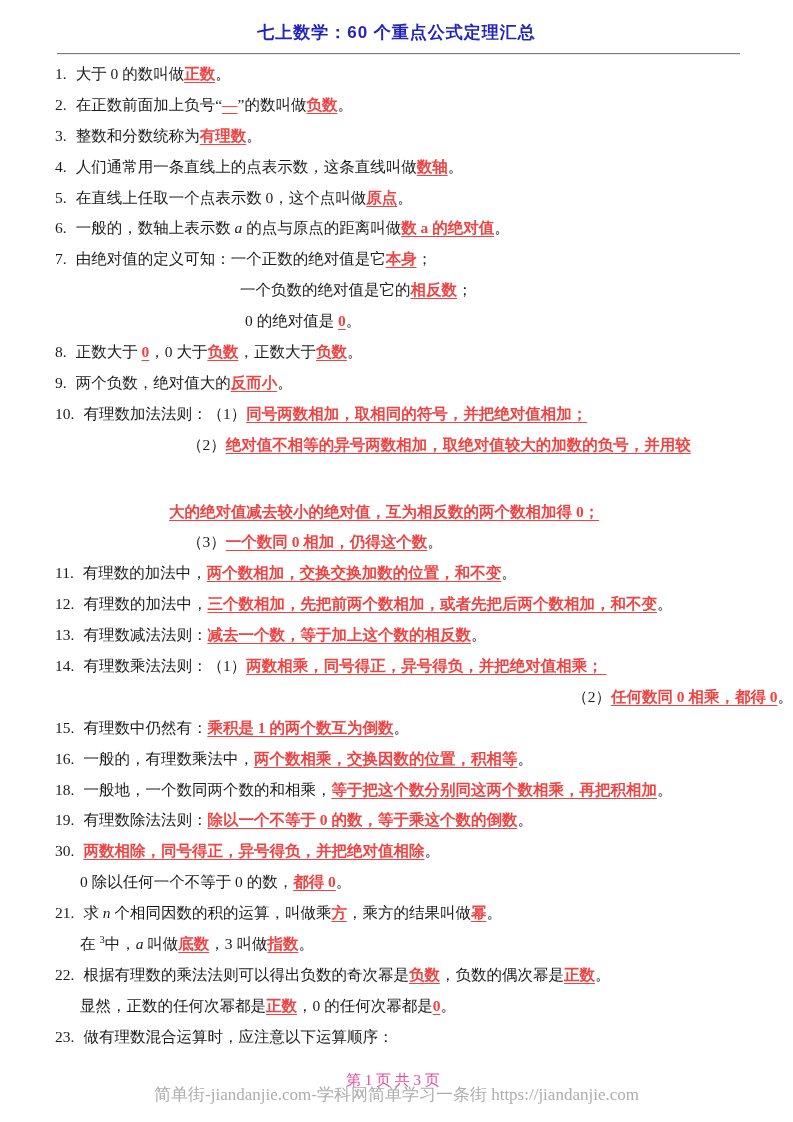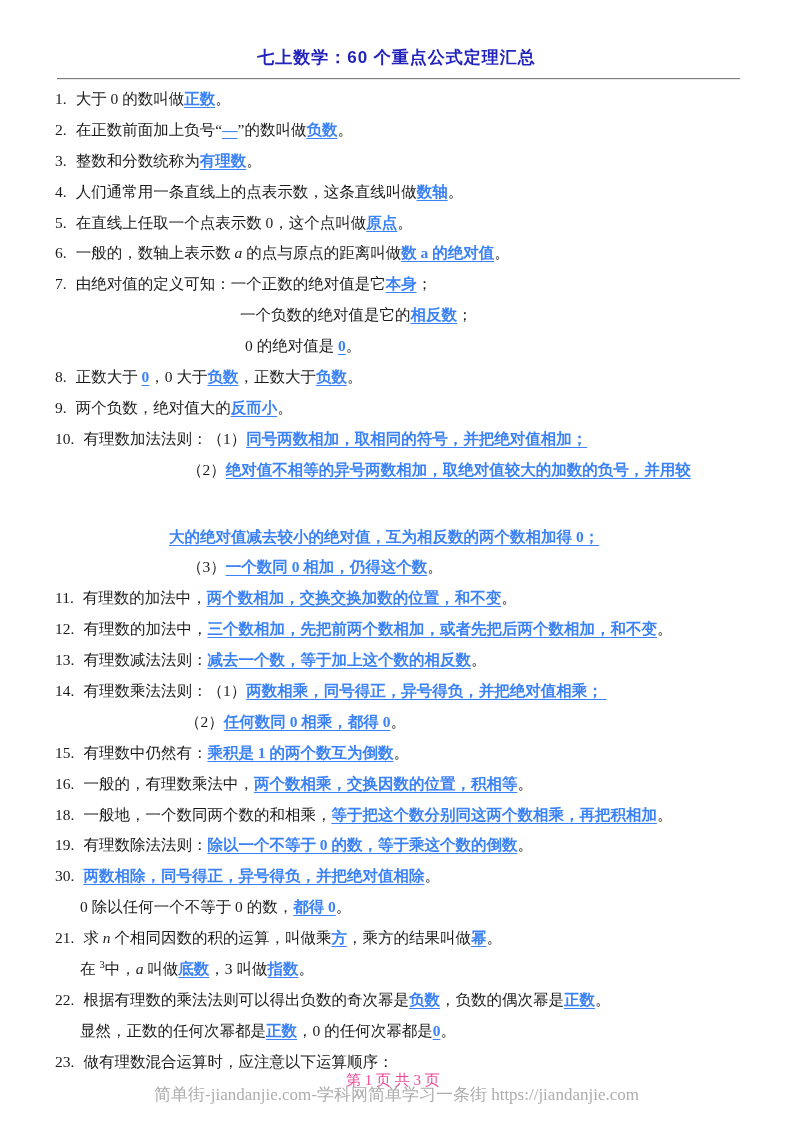--- a/index.html
+++ b/index.html
@@ -12,21 +12,20 @@
     overflow:hidden;
   }
   .doc-title{
     text-align:center;
     padding-top:21px;
     font-family:"Liberation Sans","DejaVu Sans",sans-serif;
     font-weight:bold;
     font-size:17px;
     letter-spacing:1px;
     color:#2222bd;
-    margin-top:25px;
   }
   .title-rule{
     border:none;
     border-top:1px solid #7d7d7d;
     border-bottom:1px solid #e8e8e8;
     margin:9px 53px 0 57px;
     height:0;
   }
   .content{
     padding-left:55px;
@@ -37,21 +36,21 @@
     line-height:30.9px;
     font-size:15.5px;
     white-space:pre;
   }
   .num{
     display:inline-block;
     margin-right:9px;
   }
   .seg-p{ color:#1a1a1a; }
   .seg-b{
-    color:#3b82f6;
+    color:#ef4444;
     font-weight:bold;
     text-decoration:underline;
     text-underline-offset:3px;
     text-decoration-thickness:1px;
   }
   .seg-i{ font-style:italic; }
   .seg-sup{
     font-size:10.5px;
     vertical-align:super;
     line-height:0;
@@ -100,21 +99,21 @@
       <div class="line"><span class="num">8.</span><span class="seg-p">正数大于 </span><span class="seg-b">0</span><span class="seg-p">，0 大于</span><span class="seg-b">负数</span><span class="seg-p">，正数大于</span><span class="seg-b">负数</span><span class="seg-p">。</span></div>
       <div class="line"><span class="num">9.</span><span class="seg-p">两个负数，绝对值大的</span><span class="seg-b">反而小</span><span class="seg-p">。</span></div>
       <div class="line"><span class="num">10.</span><span class="seg-p">有理数加法法则：（1）</span><span class="seg-b">同号两数相加，取相同的符号，并把绝对值相加；</span></div>
       <div class="line" style="padding-left: 132px;"><span class="seg-p">（2）</span><span class="seg-b">绝对值不相等的异号两数相加，取绝对值较大的加数的负号，并用较</span></div>
       <div class="line" style="padding-left: 114px; margin-top: 36px;"><span class="seg-b">大的绝对值减去较小的绝对值，互为相反数的两个数相加得 0；</span></div>
       <div class="line" style="padding-left: 132px;"><span class="seg-p">（3）</span><span class="seg-b">一个数同 0 相加，仍得这个数</span><span class="seg-p">。</span></div>
       <div class="line"><span class="num">11.</span><span class="seg-p">有理数的加法中，</span><span class="seg-b">两个数相加，交换交换加数的位置，和不变</span><span class="seg-p">。</span></div>
       <div class="line"><span class="num">12.</span><span class="seg-p">有理数的加法中，</span><span class="seg-b">三个数相加，先把前两个数相加，或者先把后两个数相加，和不变</span><span class="seg-p">。</span></div>
       <div class="line"><span class="num">13.</span><span class="seg-p">有理数减法法则：</span><span class="seg-b">减去一个数，等于加上这个数的相反数</span><span class="seg-p">。</span></div>
       <div class="line"><span class="num">14.</span><span class="seg-p">有理数乘法法则：（1）</span><span class="seg-b">两数相乘，同号得正，异号得负，并把绝对值相乘； </span></div>
-      <div class="line" style="padding-left: 130px;"><span class="seg-p">（2）</span><span class="seg-b">任何数同 0 相乘，都得 0</span><span class="seg-p">。</span></div>
+      <div class="line" style="padding-left: 130px; text-align: right;"><span class="seg-p">（2）</span><span class="seg-b">任何数同 0 相乘，都得 0</span><span class="seg-p">。</span></div>
       <div class="line"><span class="num">15.</span><span class="seg-p">有理数中仍然有：</span><span class="seg-b">乘积是 1 的两个数互为倒数</span><span class="seg-p">。</span></div>
       <div class="line"><span class="num">16.</span><span class="seg-p">一般的，有理数乘法中，</span><span class="seg-b">两个数相乘，交换因数的位置，积相等</span><span class="seg-p">。</span></div>
       <div class="line"><span class="num">18.</span><span class="seg-p">一般地，一个数同两个数的和相乘，</span><span class="seg-b">等于把这个数分别同这两个数相乘，再把积相加</span><span class="seg-p">。</span></div>
       <div class="line"><span class="num">19.</span><span class="seg-p">有理数除法法则：</span><span class="seg-b">除以一个不等于 0 的数，等于乘这个数的倒数</span><span class="seg-p">。</span></div>
       <div class="line"><span class="num">30.</span><span class="seg-b">两数相除，同号得正，异号得负，并把绝对值相除</span><span class="seg-p">。</span></div>
       <div class="line" style="padding-left: 25px; font-family: Liberation Serif, serif;"><span class="seg-p">0 除以任何一个不等于 0 的数，</span><span class="seg-b">都得 0</span><span class="seg-p">。</span></div>
       <div class="line"><span class="num">21.</span><span class="seg-p">求 </span><span class="seg-i">n</span><span class="seg-p"> 个相同因数的积的运算，叫做乘</span><span class="seg-b">方</span><span class="seg-p">，乘方的结果叫做</span><span class="seg-b">幂</span><span class="seg-p">。</span></div>
       <div class="line" style="padding-left: 25px;"><span class="seg-p">在 </span><span class="seg-sup">3</span><span class="seg-p">中，</span><span class="seg-i">a</span><span class="seg-p"> 叫做</span><span class="seg-b">底数</span><span class="seg-p">，3 叫做</span><span class="seg-b">指数</span><span class="seg-p">。</span></div>
       <div class="line"><span class="num">22.</span><span class="seg-p">根据有理数的乘法法则可以得出负数的奇次幂是</span><span class="seg-b">负数</span><span class="seg-p">，负数的偶次幂是</span><span class="seg-b">正数</span><span class="seg-p">。</span></div>
       <div class="line" style="padding-left: 25px;"><span class="seg-p">显然，正数的任何次幂都是</span><span class="seg-b">正数</span><span class="seg-p">，0 的任何次幂都是</span><span class="seg-b">0</span><span class="seg-p">。</span></div>

